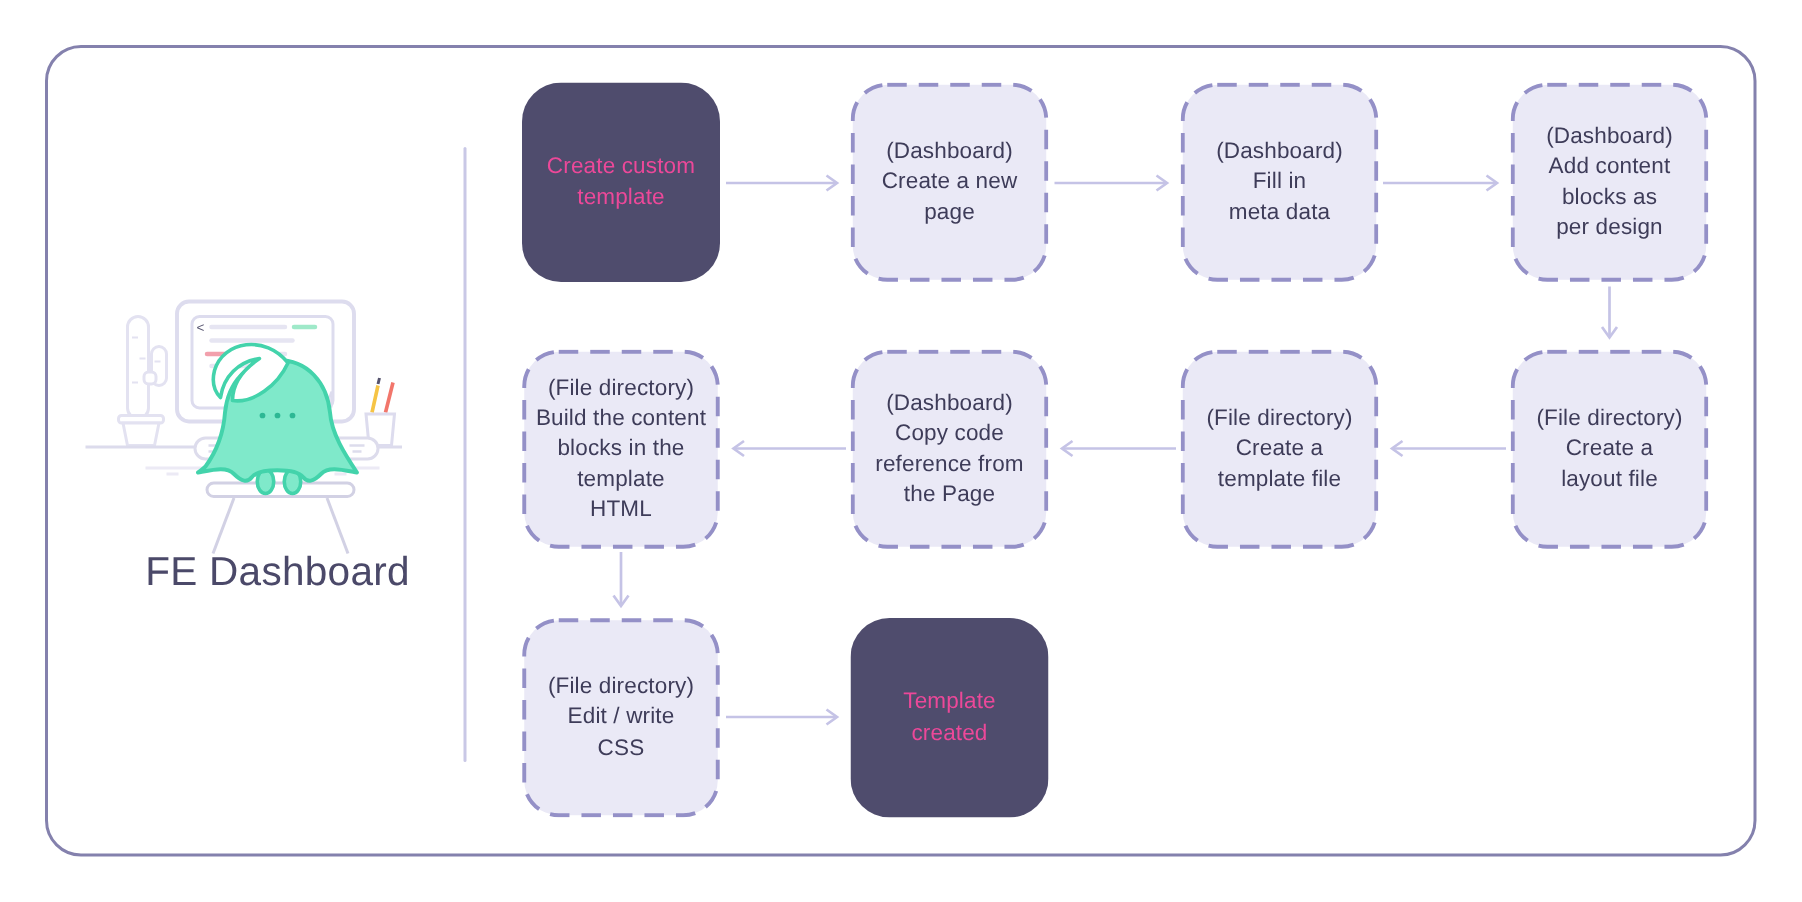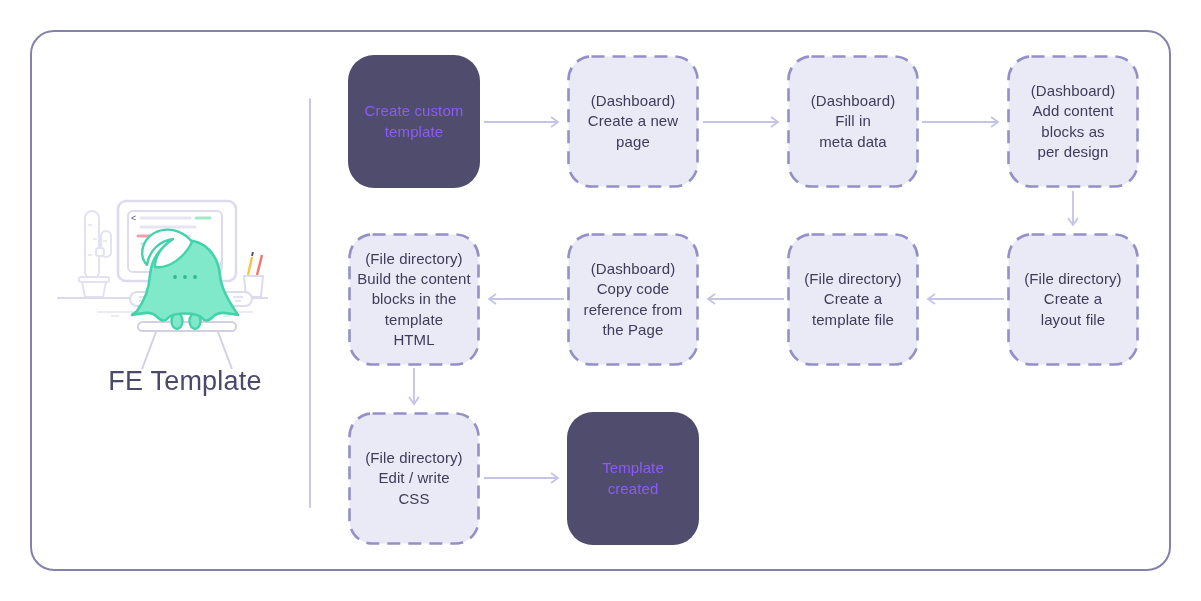--- a/index.html
+++ b/index.html
@@ -7,21 +7,21 @@
   .canvas{position:relative;width:1201px;height:601px;background:#ffffff;overflow:hidden;}
   .frame{position:absolute;left:30px;top:30px;width:1137px;height:537px;
          border:2px solid #8481ad;border-radius:24px;}
   .divider{position:absolute;left:309px;top:98px;width:2px;height:410px;background:#c9c8e6;border-radius:1px;}
 
   
   .node{position:absolute;width:132px;height:133px;display:flex;align-items:center;justify-content:center;}
   .node .bg{position:absolute;left:0;top:0;width:132px;height:133px;}
   .node .label{position:relative;z-index:1;text-align:center;white-space:pre-line;
                font-size:15px;line-height:1.34;color:#3e3c59;letter-spacing:.1px;}
-  .node .label.light{color:#8b5cf6;}
+  .node .label.light{color:#ec4899;}
   .solid-rect{fill:#4f4c6d;}
   .dashed-rect{fill:#eae9f6;stroke:#9490c7;stroke-width:2.6;stroke-dasharray:13 8;}
 
   .c1{left:348px}.c2{left:567px}.c3{left:787px}.c4{left:1007px}
   .r1{top:55px}.r2{top:233px}.r3{top:412px}
 
   .arrows{position:absolute;left:0;top:0;pointer-events:none;}
 
   
   .actor-art{position:absolute;left:55px;top:185px;}
@@ -108,21 +108,21 @@
                C175,118 166,104 165,90 C163,70 150,55 130,55 Z" fill="#7fe9ca" stroke="#43d3ab" stroke-width="2.6" stroke-linejoin="round"></path>
       <path d="M137,57 C122,38 94,42 88,62 C86,70 88,76 92,80 C94,66 104,56 118,54
                C106,62 100,72 100,82 C114,84 130,72 137,57 Z" fill="#ffffff" stroke="#43d3ab" stroke-width="2.4" stroke-linejoin="round"></path>
       <g fill="#2db894">
         <circle cx="120" cy="92" r="1.9"></circle>
           <circle cx="130" cy="92" r="1.9"></circle>
           <circle cx="140" cy="92" r="1.9"></circle>
       </g>
     </g>
   </svg>
-  <div class="actor-label">FE Template</div>
+  <div class="actor-label">FE Dashboard</div>
 
   <div class="node r1 c1">
     <svg class="bg" viewBox="0 0 132 133">
         <rect class="solid-rect" x="0" y="0" width="132" height="133" rx="26"></rect>
       </svg>
     <div class="label light">Create custom
 template</div>
   </div>
   <div class="node r1 c2">
     <svg class="bg" viewBox="0 0 132 133">

